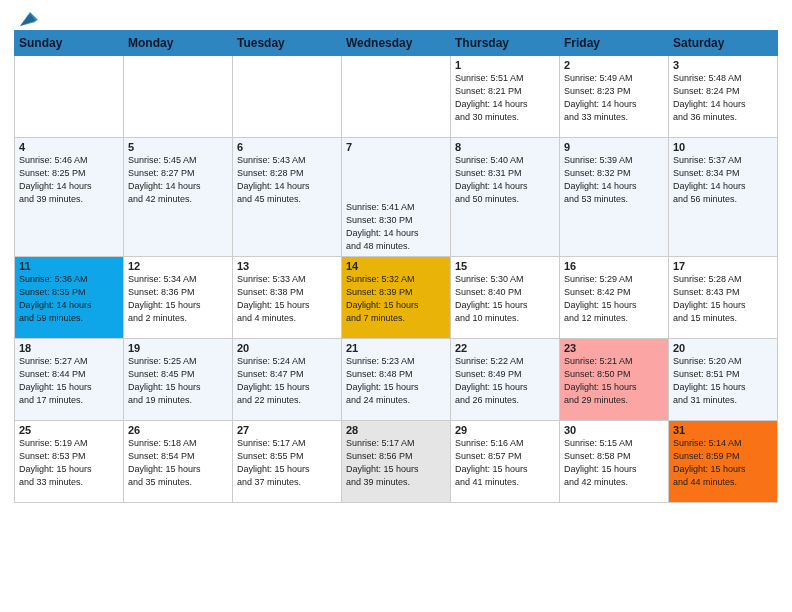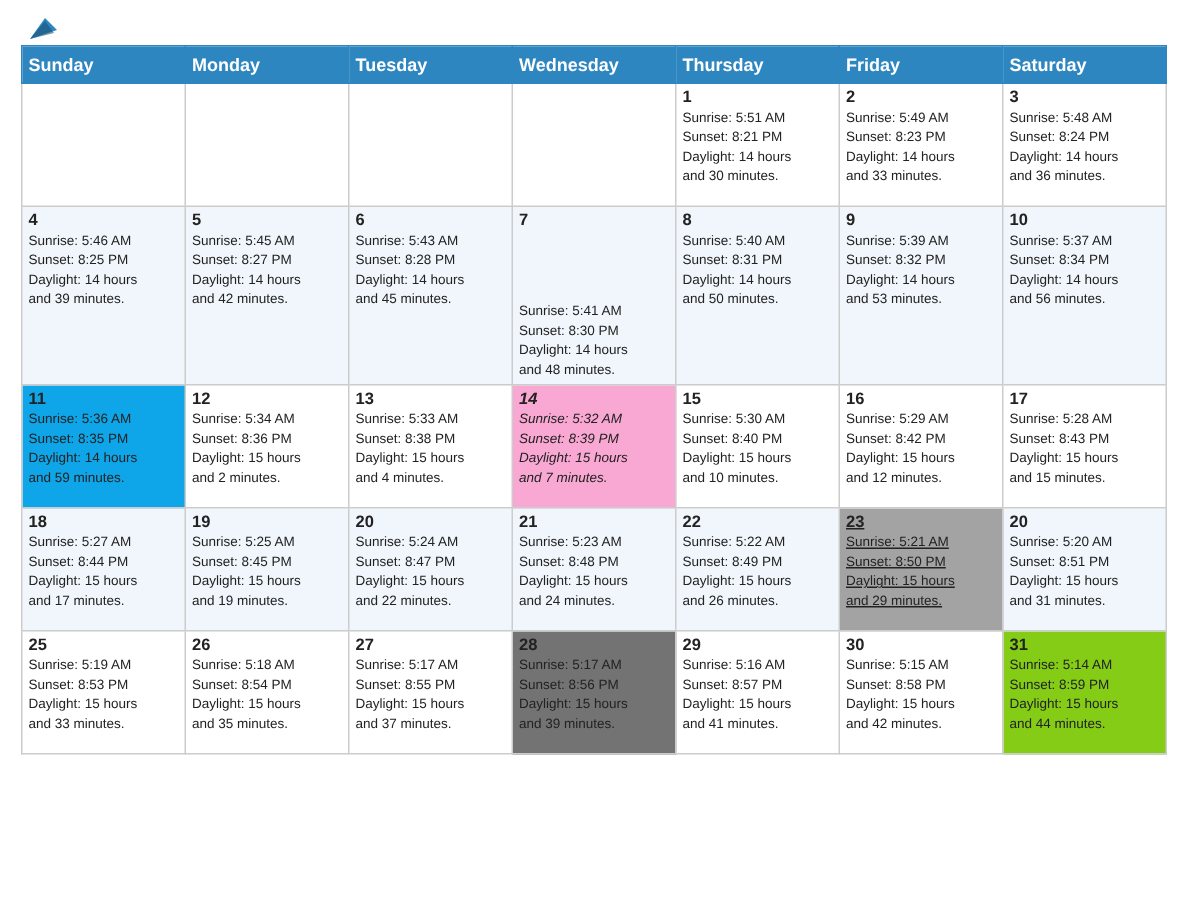--- a/index.html
+++ b/index.html
@@ -37,21 +37,21 @@
       font-size: 14px;
       color: #444;
     }
     .calendar {
       width: 100%;
       border-collapse: collapse;
       table-layout: fixed;
     }
     .calendar th {
       background-color: #2e86c1;
-      color: #ffffff;
+      color: #0f172a;
       font-size: 12px;
       font-weight: bold;
       padding: 5px 4px;
       text-align: left;
       border: 1px solid #2e86c1;
     }
     .calendar td {
       border: 1px solid #ccc;
       vertical-align: top;
       padding: 3px 4px;
@@ -210,21 +210,21 @@
 Daylight: 15 hours
 and 2 minutes.</div>
           </td>
           <td style="background: rgb(255, 255, 255);">
             <span class="day-num">13</span>
             <div class="day-info" style="white-space: pre-line;">Sunrise: 5:33 AM
 Sunset: 8:38 PM
 Daylight: 15 hours
 and 4 minutes.</div>
           </td>
-          <td style="background: #f9a8d4; font-style: italic;">
+          <td style="background: #eab308;">
             <span class="day-num">14</span>
             <div class="day-info" style="white-space: pre-line;">Sunrise: 5:32 AM
 Sunset: 8:39 PM
 Daylight: 15 hours
 and 7 minutes.</div>
           </td>
           <td style="background: rgb(255, 255, 255);">
             <span class="day-num">15</span>
             <div class="day-info" style="white-space: pre-line;">Sunrise: 5:30 AM
 Sunset: 8:40 PM
@@ -275,21 +275,21 @@
 Daylight: 15 hours
 and 24 minutes.</div>
           </td>
           <td style="background: rgb(240, 246, 251);">
             <span class="day-num">22</span>
             <div class="day-info" style="white-space: pre-line;">Sunrise: 5:22 AM
 Sunset: 8:49 PM
 Daylight: 15 hours
 and 26 minutes.</div>
           </td>
-          <td style="background: #a3a3a3; text-decoration: underline;">
+          <td style="background: #fca5a5;">
             <span class="day-num">23</span>
             <div class="day-info" style="white-space: pre-line;">Sunrise: 5:21 AM
 Sunset: 8:50 PM
 Daylight: 15 hours
 and 29 minutes.</div>
           </td>
           <td style="background: rgb(240, 246, 251);">
             <span class="day-num">20</span>
             <div class="day-info" style="white-space: pre-line;">Sunrise: 5:20 AM
 Sunset: 8:51 PM
@@ -312,42 +312,42 @@
 Daylight: 15 hours
 and 35 minutes.</div>
           </td>
           <td style="background: rgb(255, 255, 255);">
             <span class="day-num">27</span>
             <div class="day-info" style="white-space: pre-line;">Sunrise: 5:17 AM
 Sunset: 8:55 PM
 Daylight: 15 hours
 and 37 minutes.</div>
           </td>
-          <td style="background: #737373; margin-top: 40px;">
+          <td style="background: #e5e5e5; margin-top: 40px;">
             <span class="day-num">28</span>
             <div class="day-info" style="white-space: pre-line;">Sunrise: 5:17 AM
 Sunset: 8:56 PM
 Daylight: 15 hours
 and 39 minutes.</div>
           </td>
           <td style="background: rgb(255, 255, 255);">
             <span class="day-num">29</span>
             <div class="day-info" style="white-space: pre-line;">Sunrise: 5:16 AM
 Sunset: 8:57 PM
 Daylight: 15 hours
 and 41 minutes.</div>
           </td>
           <td style="background: rgb(255, 255, 255);">
             <span class="day-num">30</span>
             <div class="day-info" style="white-space: pre-line;">Sunrise: 5:15 AM
 Sunset: 8:58 PM
 Daylight: 15 hours
 and 42 minutes.</div>
           </td>
-          <td style="background: #84cc16;">
+          <td style="background: #f97316;">
             <span class="day-num">31</span>
             <div class="day-info" style="white-space: pre-line;">Sunrise: 5:14 AM
 Sunset: 8:59 PM
 Daylight: 15 hours
 and 44 minutes.</div>
           </td>
         </tr>
       </tbody>
   </table>
 </div>

